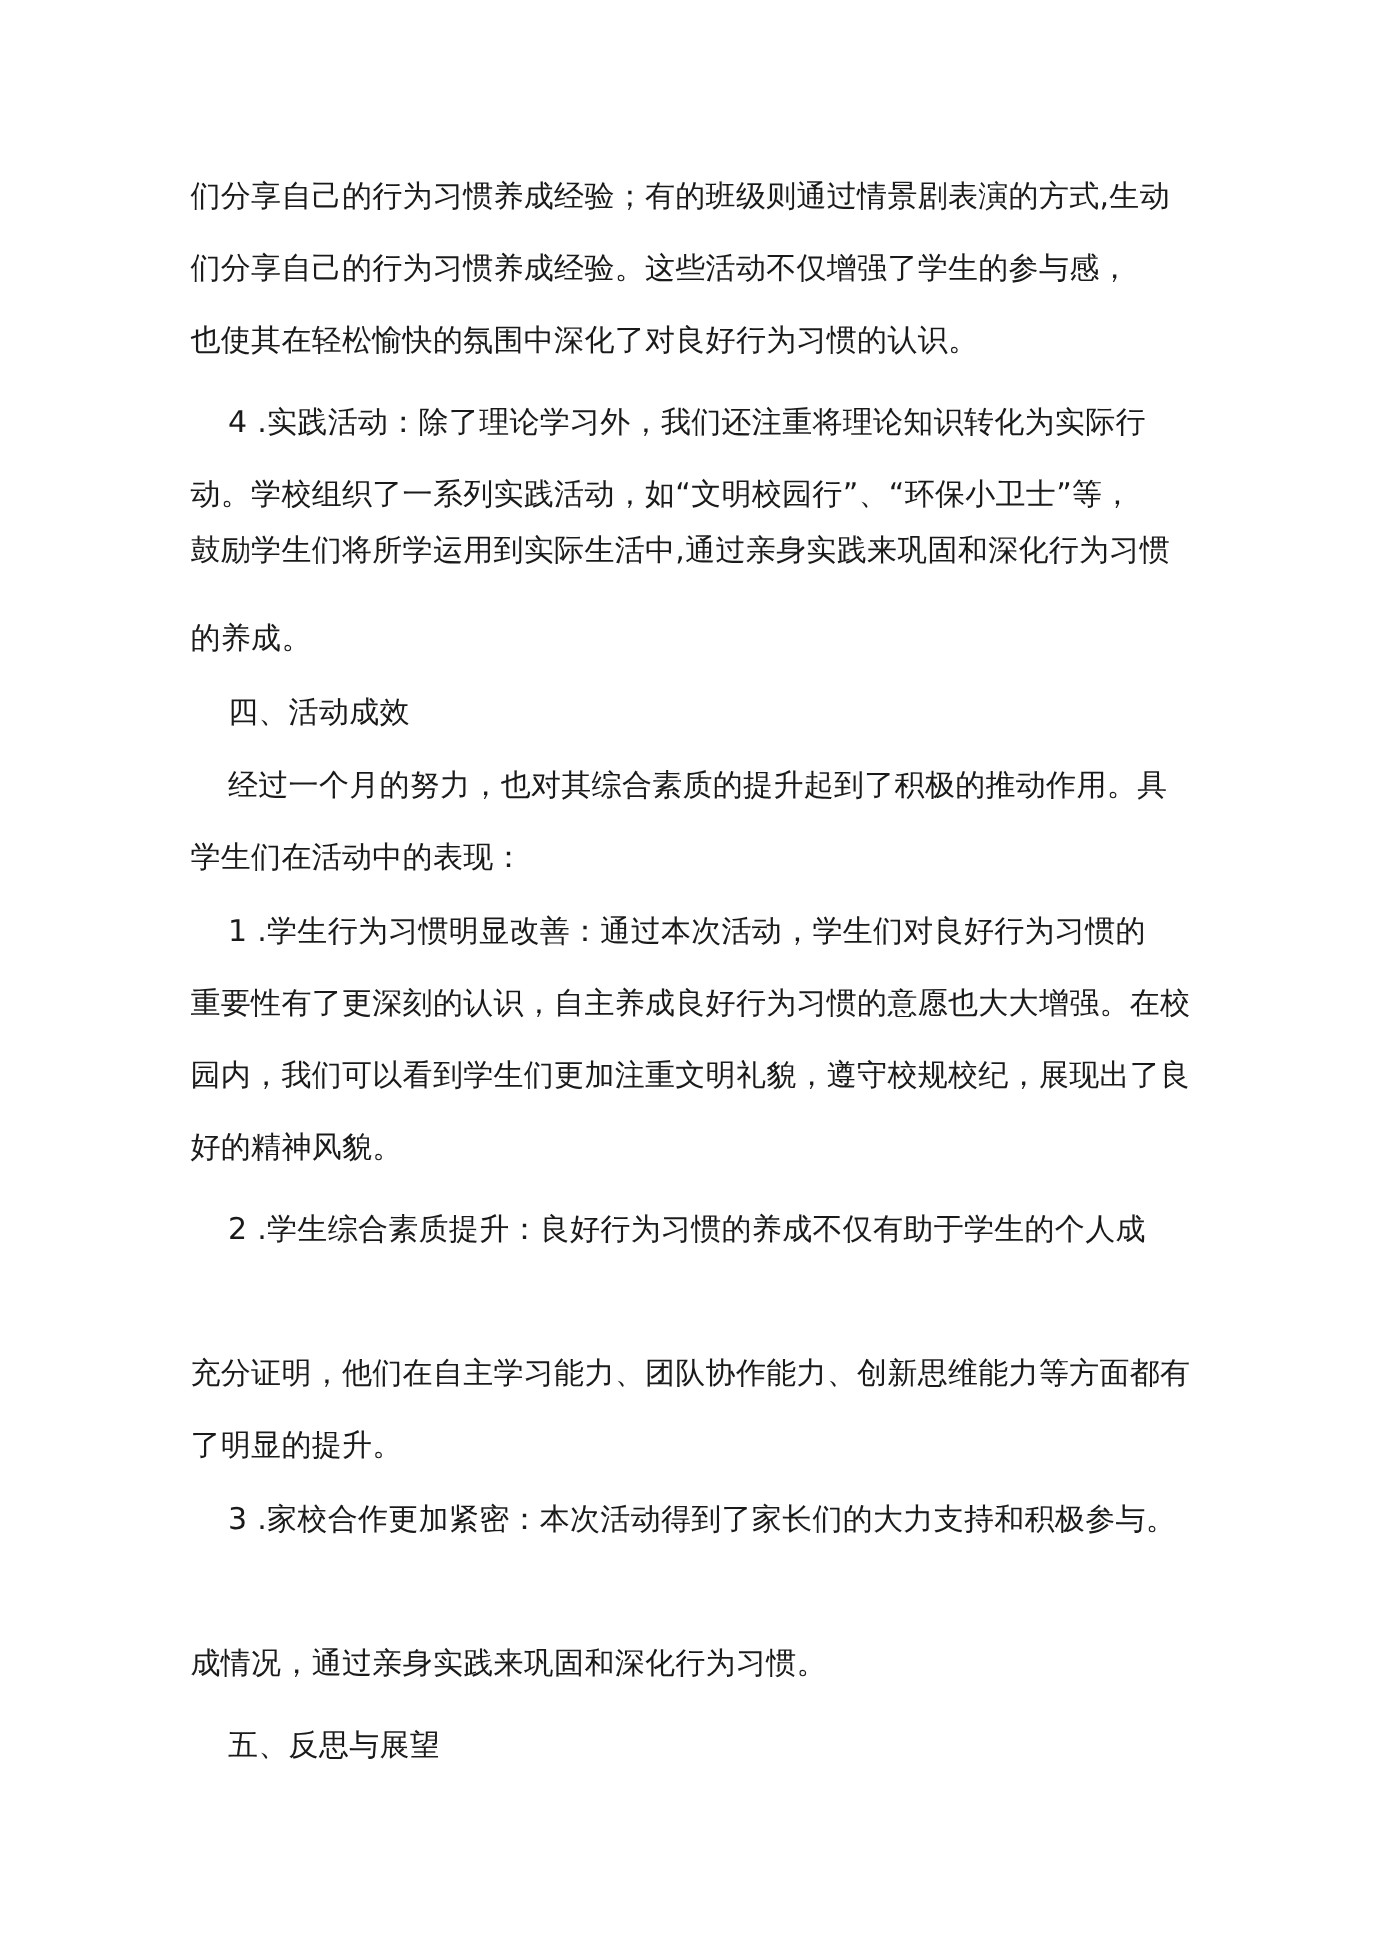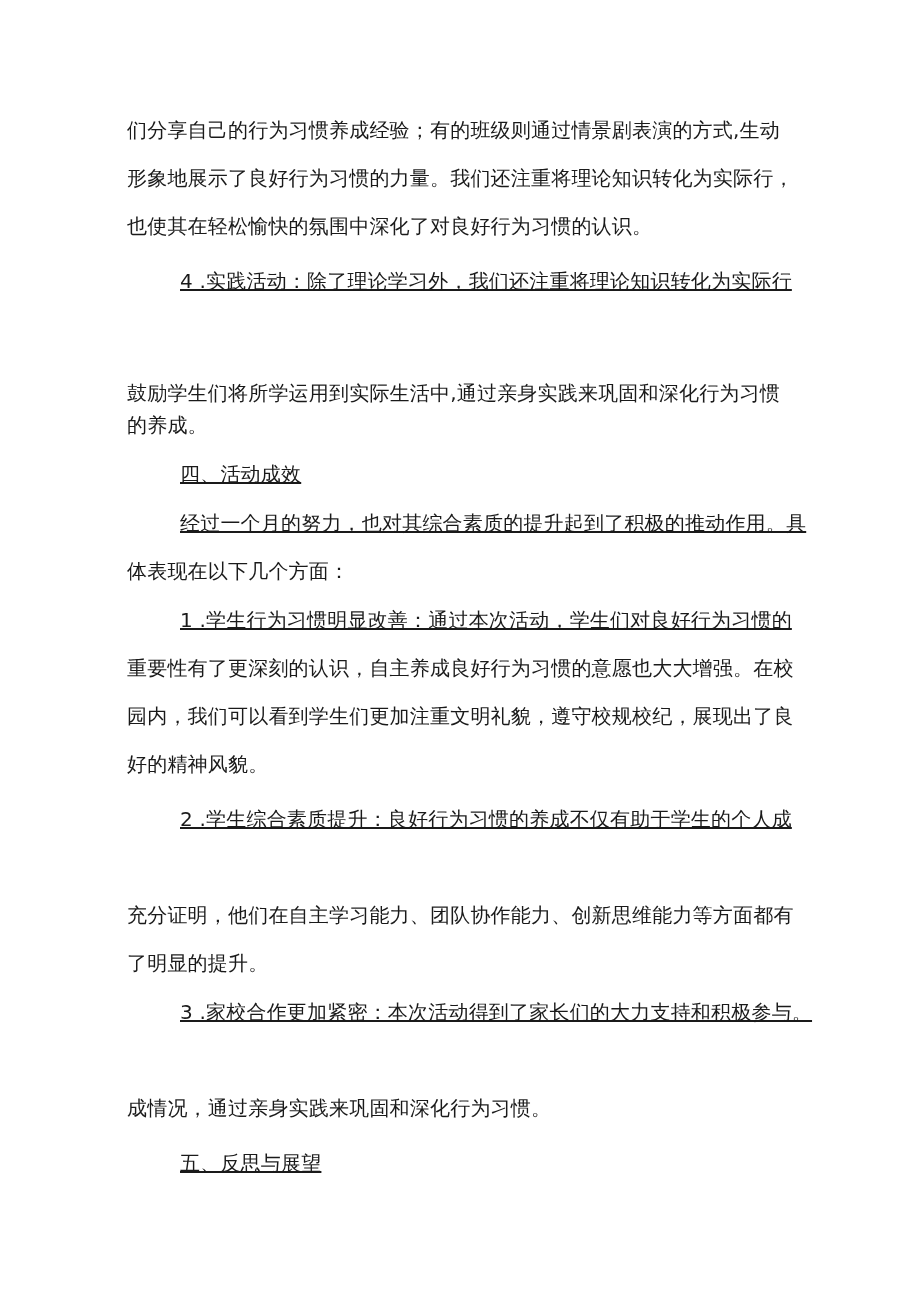--- a/index.html
+++ b/index.html
@@ -25,40 +25,40 @@
     }
     .line {
       position: absolute;
       left: 127px;
       font-size: 20px;
       line-height: 24px;
       white-space: nowrap;
       letter-spacing: 0.2px;
     }
     .line.indent {
-      left: 180px;
-      text-decoration: underline;
+      left: 152px;
     }
   </style>
 </head>
 <body>
 
 <div class="page">
   <div class="line" style="top:118px">们分享自己的行为习惯养成经验；有的班级则通过情景剧表演的方式,生动</div>
-  <div class="line" style="top:166px">形象地展示了良好行为习惯的力量。我们还注重将理论知识转化为实际行，</div>
+  <div class="line" style="top:166px">们分享自己的行为习惯养成经验。这些活动不仅增强了学生的参与感，</div>
   <div class="line" style="top:214px">也使其在轻松愉快的氛围中深化了对良好行为习惯的认识。</div>
 
   <div class="line indent" style="top:269px">4 .实践活动：除了理论学习外，我们还注重将理论知识转化为实际行</div>
-  <div class="line" style="top:381px">鼓励学生们将所学运用到实际生活中,通过亲身实践来巩固和深化行为习惯</div>
+  <div class="line" style="top:317px">动。学校组织了一系列实践活动，如“文明校园行”、“环保小卫士”等，</div>
+  <div class="line" style="top:354px">鼓励学生们将所学运用到实际生活中,通过亲身实践来巩固和深化行为习惯</div>
   <div class="line" style="top:413px">的养成。</div>
 
   <div class="line indent" style="top:462px">四、活动成效</div>
 
   <div class="line indent" style="top:511px">经过一个月的努力，也对其综合素质的提升起到了积极的推动作用。具</div>
-  <div class="line" style="top:559px">体表现在以下几个方面：</div>
+  <div class="line" style="top:559px">学生们在活动中的表现：</div>
 
   <div class="line indent" style="top:608px">1 .学生行为习惯明显改善：通过本次活动，学生们对良好行为习惯的</div>
   <div class="line" style="top:704px">园内，我们可以看到学生们更加注重文明礼貌，遵守校规校纪，展现出了良</div>
   <div class="line" style="top:656px">重要性有了更深刻的认识，自主养成良好行为习惯的意愿也大大增强。在校</div>
   <div class="line" style="top:752px">好的精神风貌。</div>
 
   <div class="line indent" style="top:807px">2 .学生综合素质提升：良好行为习惯的养成不仅有助于学生的个人成</div>
   <div class="line" style="top:903px">充分证明，他们在自主学习能力、团队协作能力、创新思维能力等方面都有</div>
   <div class="line" style="top:951px">了明显的提升。</div>
 

